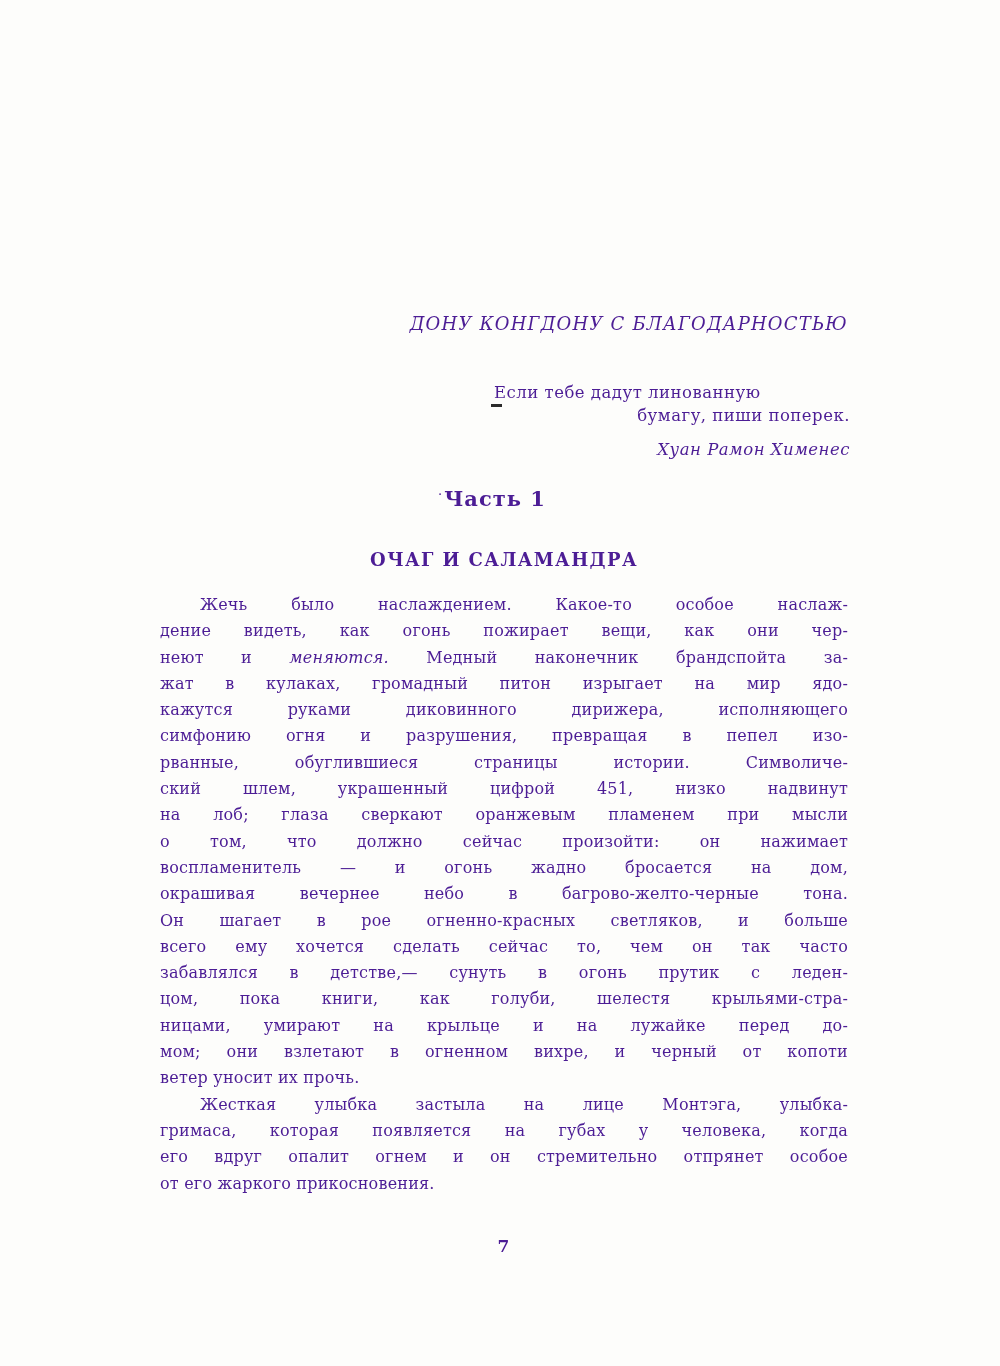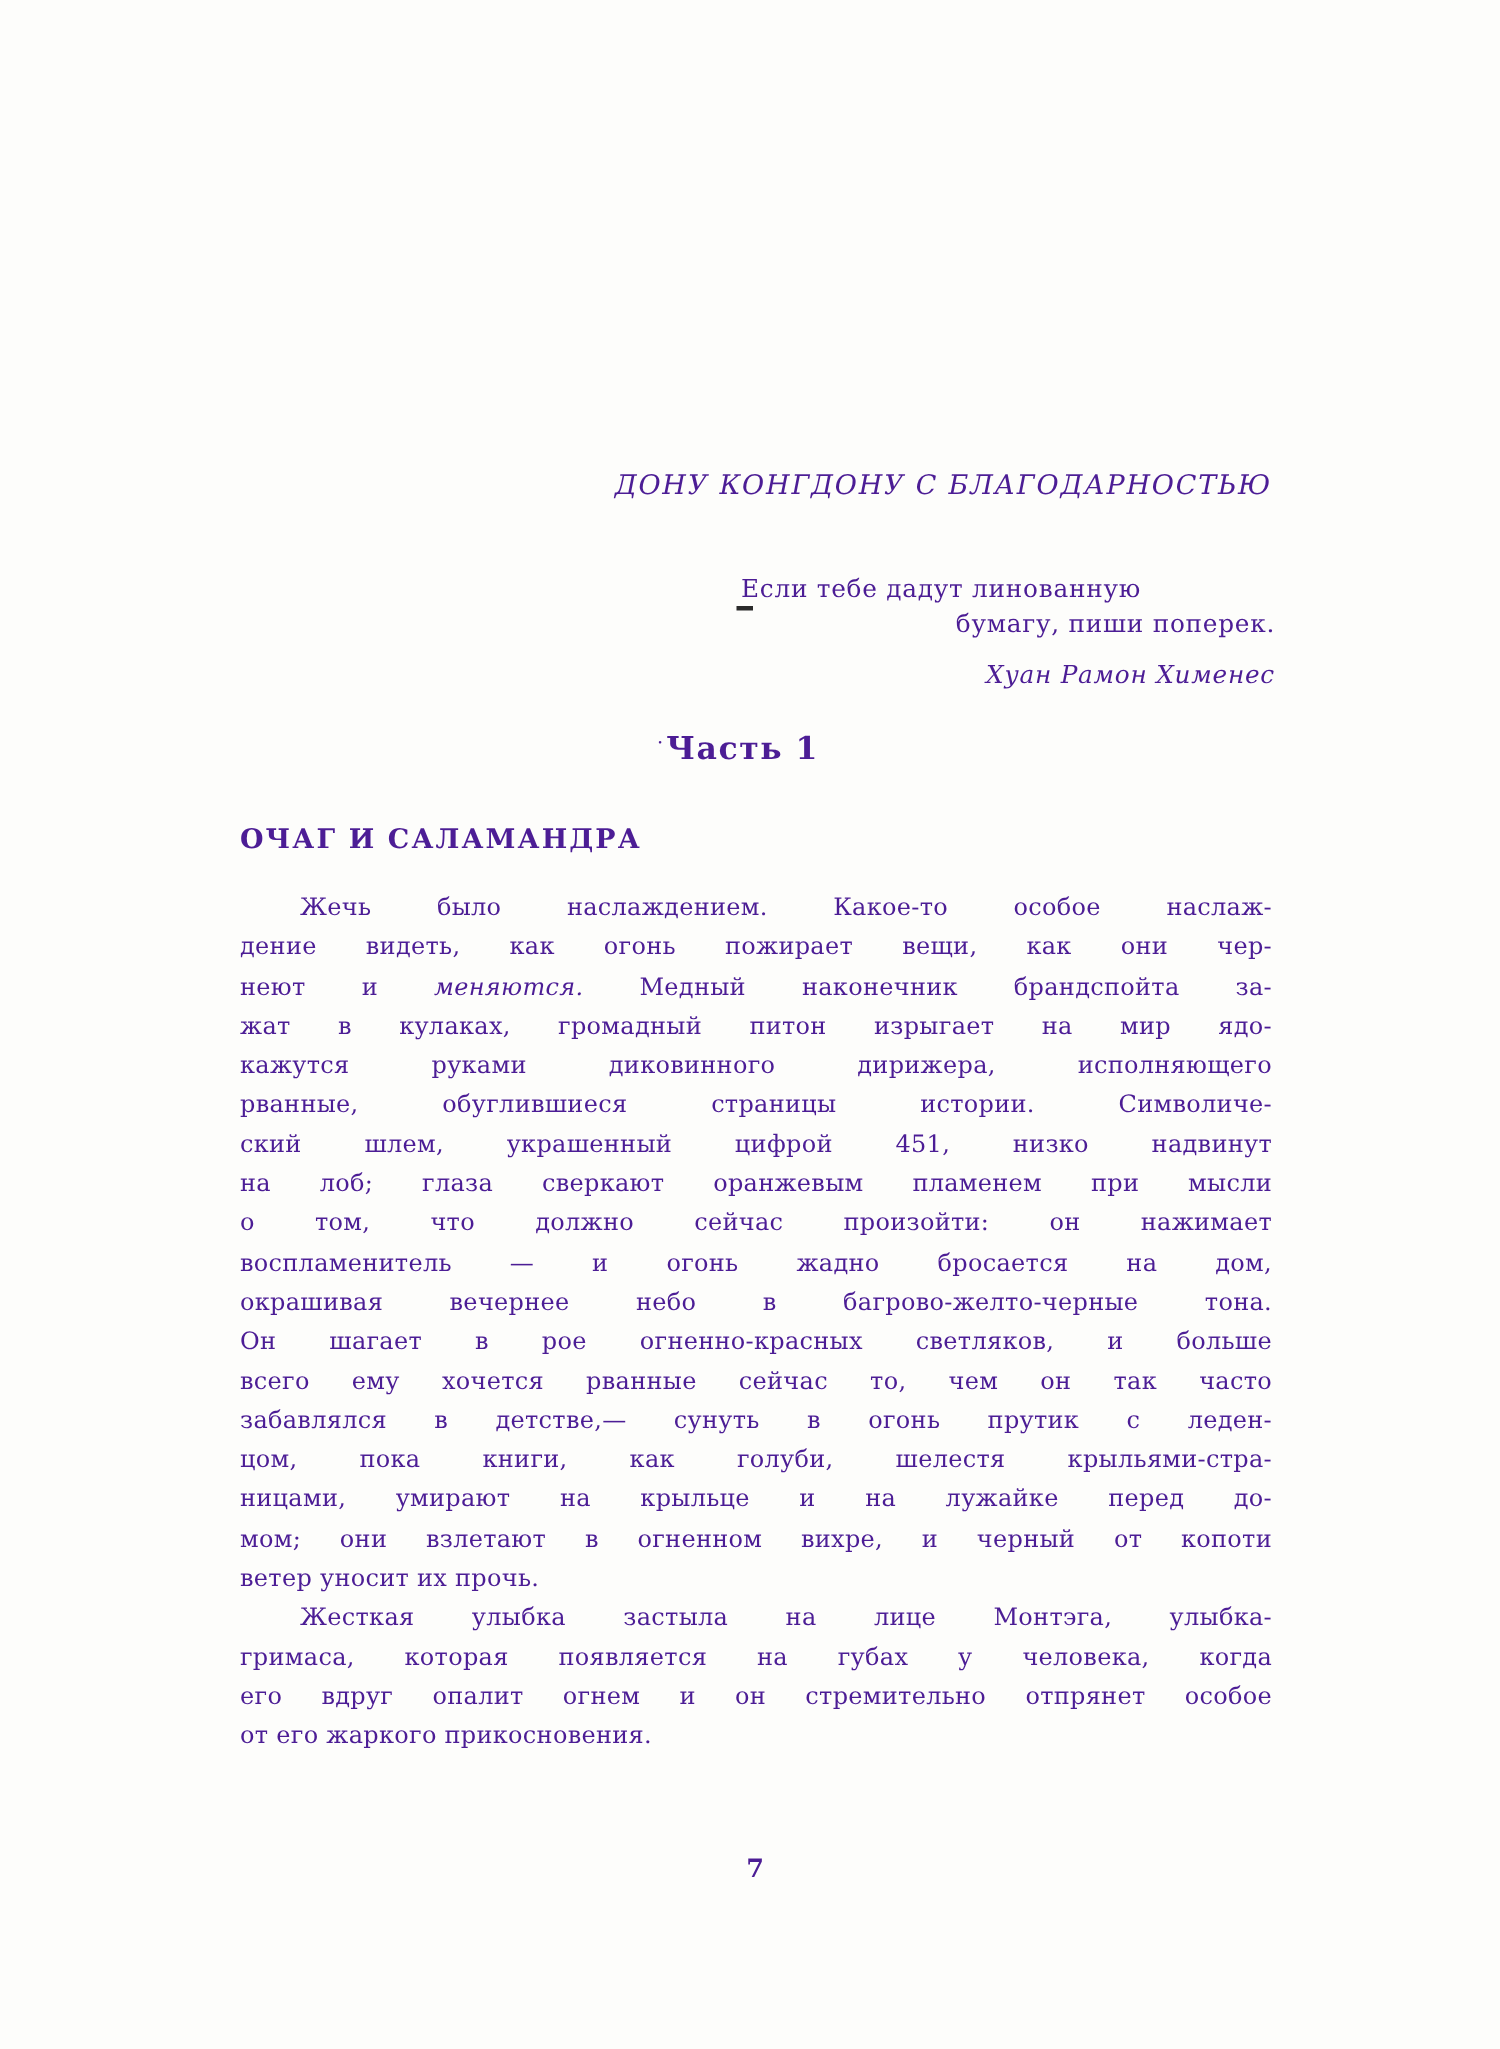--- a/index.html
+++ b/index.html
@@ -63,21 +63,21 @@
     font-size: 13px;
     vertical-align: 7px;
     margin-right: 1px;
     font-weight: normal;
   }
   .chapter-title {
     position: absolute;
     top: 549px;
     left: 160px;
     width: 688px;
-    text-align: left;
+    text-align: center;
     font-weight: bold;
     font-size: 18px;
     letter-spacing: 1.4px;
   }
   .body-text {
     position: absolute;
     top: 592px;
     left: 160px;
     width: 688px;
     font-size: 16px;
@@ -123,28 +123,29 @@
 
   <div class="chapter-title">ОЧАГ И САЛАМАНДРА</div>
 
   <div class="body-text" id="body-text">
       <div class="para">
         <div class="line first">Жечь было наслаждением. Какое-то особое наслаж-</div>
         <div class="line">дение видеть, как огонь пожирает вещи, как они чер-</div>
         <div class="line">неют и <span class="it">меняются.</span> Медный наконечник брандспойта за-</div>
         <div class="line">жат в кулаках, громадный питон изрыгает на мир ядо-</div>
         <div class="line">кажутся руками диковинного дирижера, исполняющего</div>
+        <div class="line">симфонию огня и разрушения, превращая в пепел изо-</div>
         <div class="line">рванные, обуглившиеся страницы истории. Символиче-</div>
         <div class="line">ский шлем, украшенный цифрой 451, низко надвинут</div>
         <div class="line">на лоб; глаза сверкают оранжевым пламенем при мысли</div>
         <div class="line">о том, что должно сейчас произойти: он нажимает</div>
         <div class="line">воспламенитель — и огонь жадно бросается на дом,</div>
         <div class="line">окрашивая вечернее небо в багрово-желто-черные тона.</div>
         <div class="line">Он шагает в рое огненно-красных светляков, и больше</div>
-        <div class="line">всего ему хочется рванные сейчас то, чем он так часто</div>
+        <div class="line">всего ему хочется сделать сейчас то, чем он так часто</div>
         <div class="line">забавлялся в детстве,— сунуть в огонь прутик с леден-</div>
         <div class="line">цом, пока книги, как голуби, шелестя крыльями-стра-</div>
         <div class="line">ницами, умирают на крыльце и на лужайке перед до-</div>
         <div class="line">мом; они взлетают в огненном вихре, и черный от копоти</div>
         <div class="line last">ветер уносит их прочь.</div>
       </div>
       <div class="para">
         <div class="line first">Жесткая улыбка застыла на лице Монтэга, улыбка-</div>
         <div class="line">гримаса, которая появляется на губах у человека, когда</div>
         <div class="line">его вдруг опалит огнем и он стремительно отпрянет особое</div>

